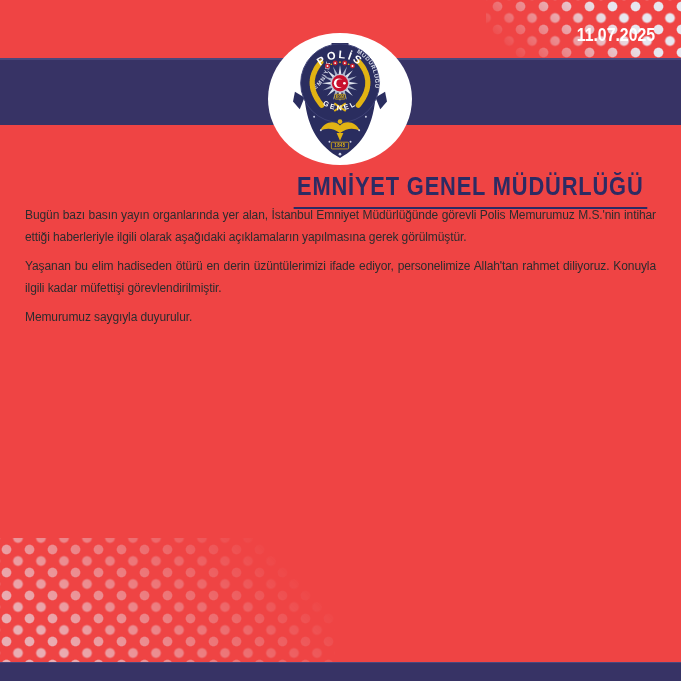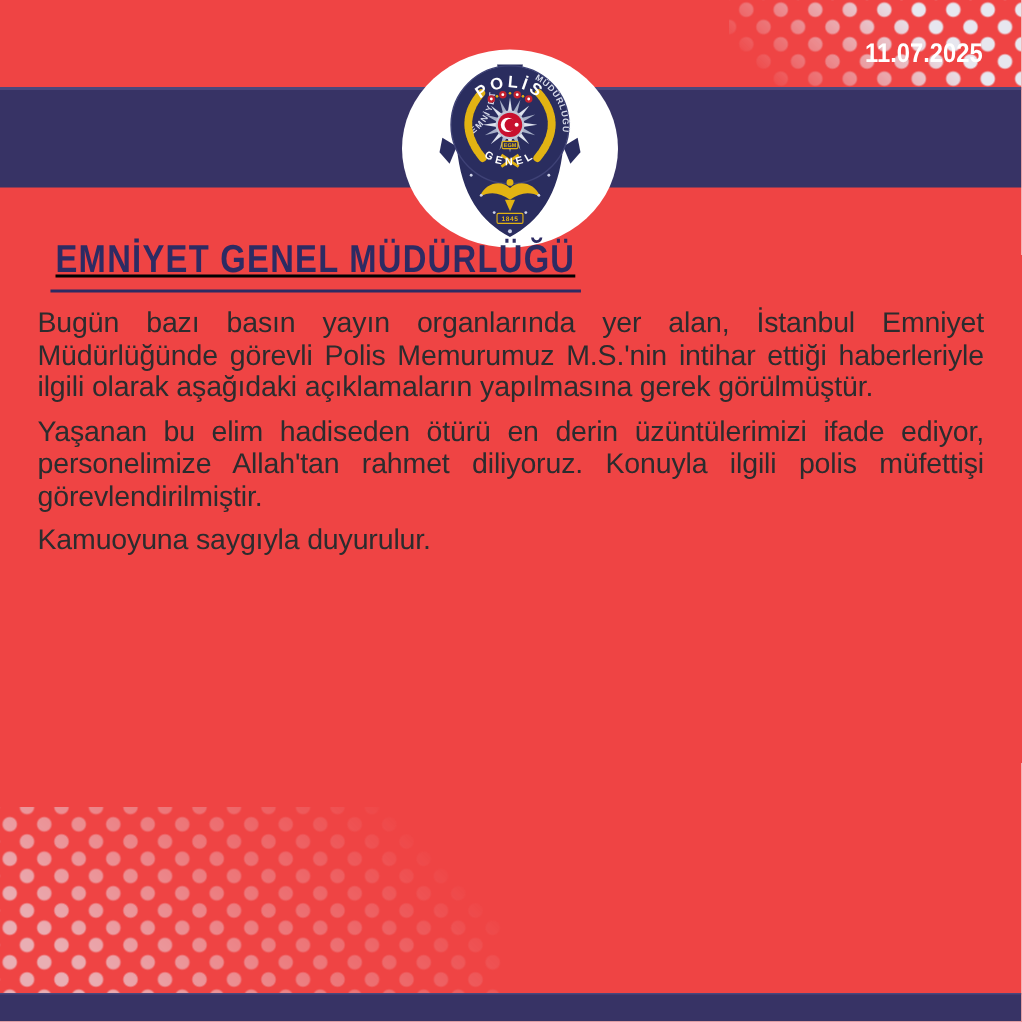--- a/index.html
+++ b/index.html
@@ -65,25 +65,24 @@
   }
   .badge {
     position: absolute;
     left: 292px; top: 42px;
     width: 96px; height: 117px;
     z-index: 3;
   }
 
   .title-wrap {
     position: absolute;
-    left: 0; right: 0; top: 157px;
+    left: 0; right: 0; top: 171px;
     display: flex;
-    justify-content: flex-start;
-    z-index: 2;
-    text-decoration: underline;
+    justify-content: flex-end;
+    z-index: 2;
   }
   .title {
     margin: 0;
     font-size: 26px;
     font-weight: bold;
     color: #2d2b63;
     letter-spacing: 1px;
     white-space: nowrap;
     transform: scaleX(0.84);
     transform-origin: center top;
@@ -91,21 +90,21 @@
     padding: 0 4px 5px 4px;
   }
 
   .content {
     position: absolute;
     left: 25px; right: 25px; top: 205px;
     z-index: 2;
   }
   .content p {
     margin: 0 0 8px 0;
-    font-size: 19px;
+    font-size: 12px;
     line-height: 21.5px;
     letter-spacing: -0.1px;
     color: #2c2c2e;
     text-align: justify;
   }
 
   .footer-band {
     position: absolute;
     left: 0; right: 0; bottom: 0; height: 19px;
     background: #373365;
@@ -229,19 +228,19 @@
       <circle cx="50" cy="117" r="1.4"></circle>
     </g>
   </svg>
 
   <div class="title-wrap">
     <h1 class="title">EMNİYET GENEL MÜDÜRLÜĞÜ</h1>
   </div>
 
   <div class="content">
     <p>Bugün bazı basın yayın organlarında yer alan, İstanbul Emniyet Müdürlüğünde görevli Polis Memurumuz M.S.'nin intihar ettiği haberleriyle ilgili olarak aşağıdaki açıklamaların yapılmasına gerek görülmüştür.</p>
-    <p>Yaşanan bu elim hadiseden ötürü en derin üzüntülerimizi ifade ediyor, personelimize Allah'tan rahmet diliyoruz. Konuyla ilgili polis müfettişi görevlendirilmiştir.</p>
-    <p>Kamuoyuna saygıyla duyurulur.</p>
+    <p>Yaşanan bu elim hadiseden ötürü en derin üzüntülerimizi ifade ediyor, personelimize Allah'tan rahmet diliyoruz. Konuyla ilgili kadar müfettişi görevlendirilmiştir.</p>
+    <p>Memurumuz saygıyla duyurulur.</p>
   </div>
 
   <div class="footer-band"></div>
 
 </div>
 
 </body></html>

